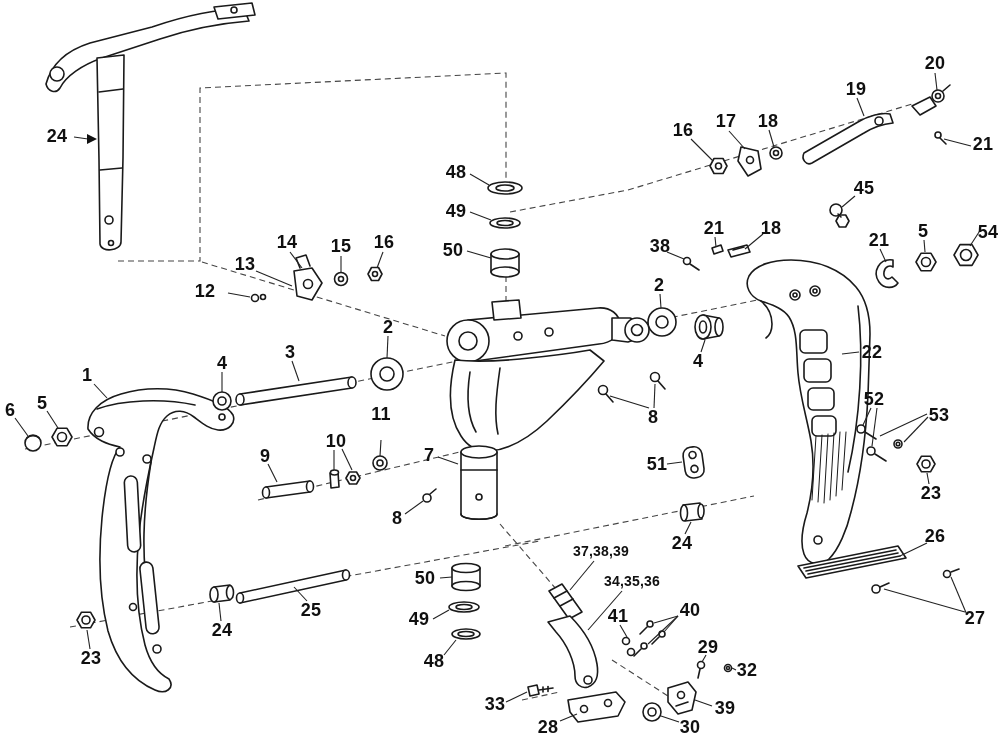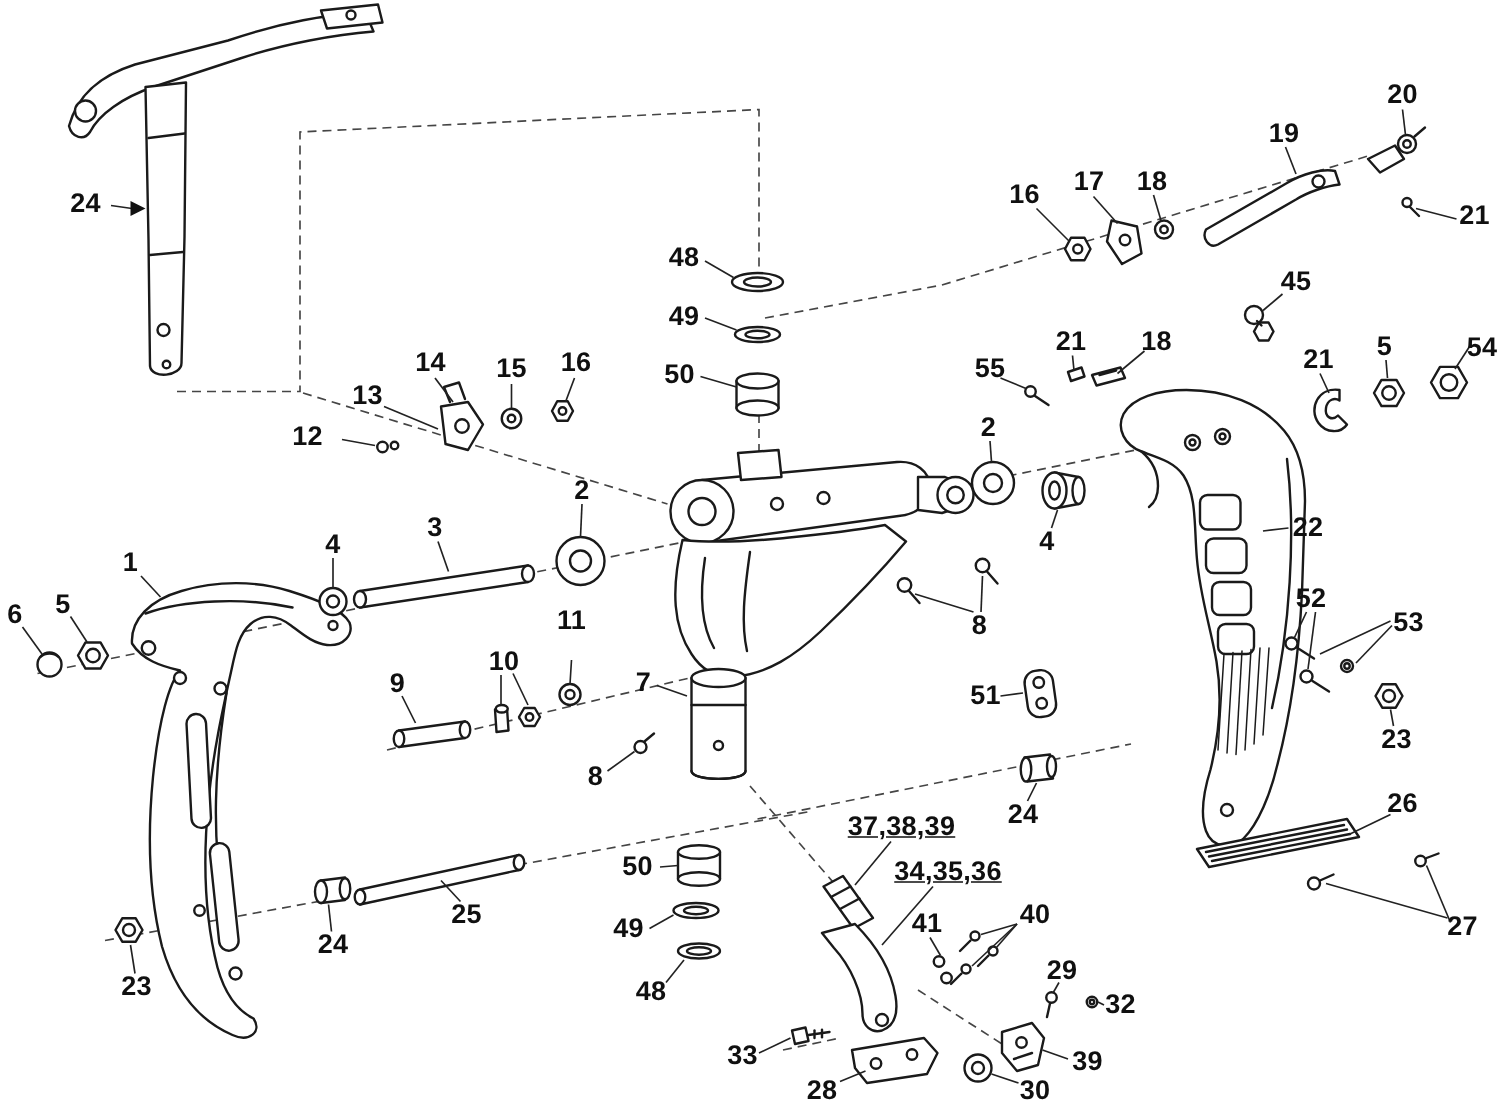--- a/index.html
+++ b/index.html
@@ -4,21 +4,21 @@
 <style>
   * { margin:0; padding:0; box-sizing:border-box; }
   html,body { background:#ffffff; font-family:"Liberation Sans", sans-serif; }
   .stage { position:relative; width:1000px; height:743px; background:#ffffff; overflow:hidden; }
   .stage svg { position:absolute; left:0; top:0; }
   .labels { position:absolute; left:0; top:0; width:100%; height:100%; pointer-events:none; }
   .callout {
     position:absolute; transform:translate(-50%,-50%);
     font-weight:700; font-size:18px; color:#101010; white-space:nowrap; letter-spacing:0.2px;
   }
-  .callout.multi { font-size:18px;text-decoration:underline; }
+  .callout.multi { font-size:14px; }
 </style>
 </head>
 <body>
 
 <div class="stage">
 
   <svg width="1000" height="743" viewBox="0 0 1000 743">
 
     <g stroke="#454545" stroke-width="1.1" stroke-dasharray="6 4" fill="none">
       <path d="M118,261 L200,261 L200,88 L506,73 L506,181"></path>
@@ -399,21 +399,21 @@
     <div class="callout" style="left:287px;top:242px">14</div>
     <div class="callout" style="left:341px;top:246px">15</div>
     <div class="callout" style="left:384px;top:242px">16</div>
     <div class="callout" style="left:683px;top:130px">16</div>
     <div class="callout" style="left:726px;top:121px">17</div>
     <div class="callout" style="left:768px;top:121px">18</div>
     <div class="callout" style="left:856px;top:89px">19</div>
     <div class="callout" style="left:935px;top:63px">20</div>
     <div class="callout" style="left:983px;top:144px">21</div>
     <div class="callout" style="left:864px;top:188px">45</div>
-    <div class="callout" style="left:660px;top:246px">55</div>
+    <div class="callout" style="left:660px;top:246px">38</div>
     <div class="callout" style="left:714px;top:228px">21</div>
     <div class="callout" style="left:771px;top:228px">18</div>
     <div class="callout" style="left:879px;top:240px">21</div>
     <div class="callout" style="left:923px;top:231px">5</div>
     <div class="callout" style="left:988px;top:232px">54</div>
     <div class="callout" style="left:659px;top:285px">2</div>
     <div class="callout" style="left:698px;top:361px">4</div>
     <div class="callout" style="left:872px;top:352px">22</div>
     <div class="callout" style="left:388px;top:327px">2</div>
     <div class="callout" style="left:290px;top:352px">3</div>

